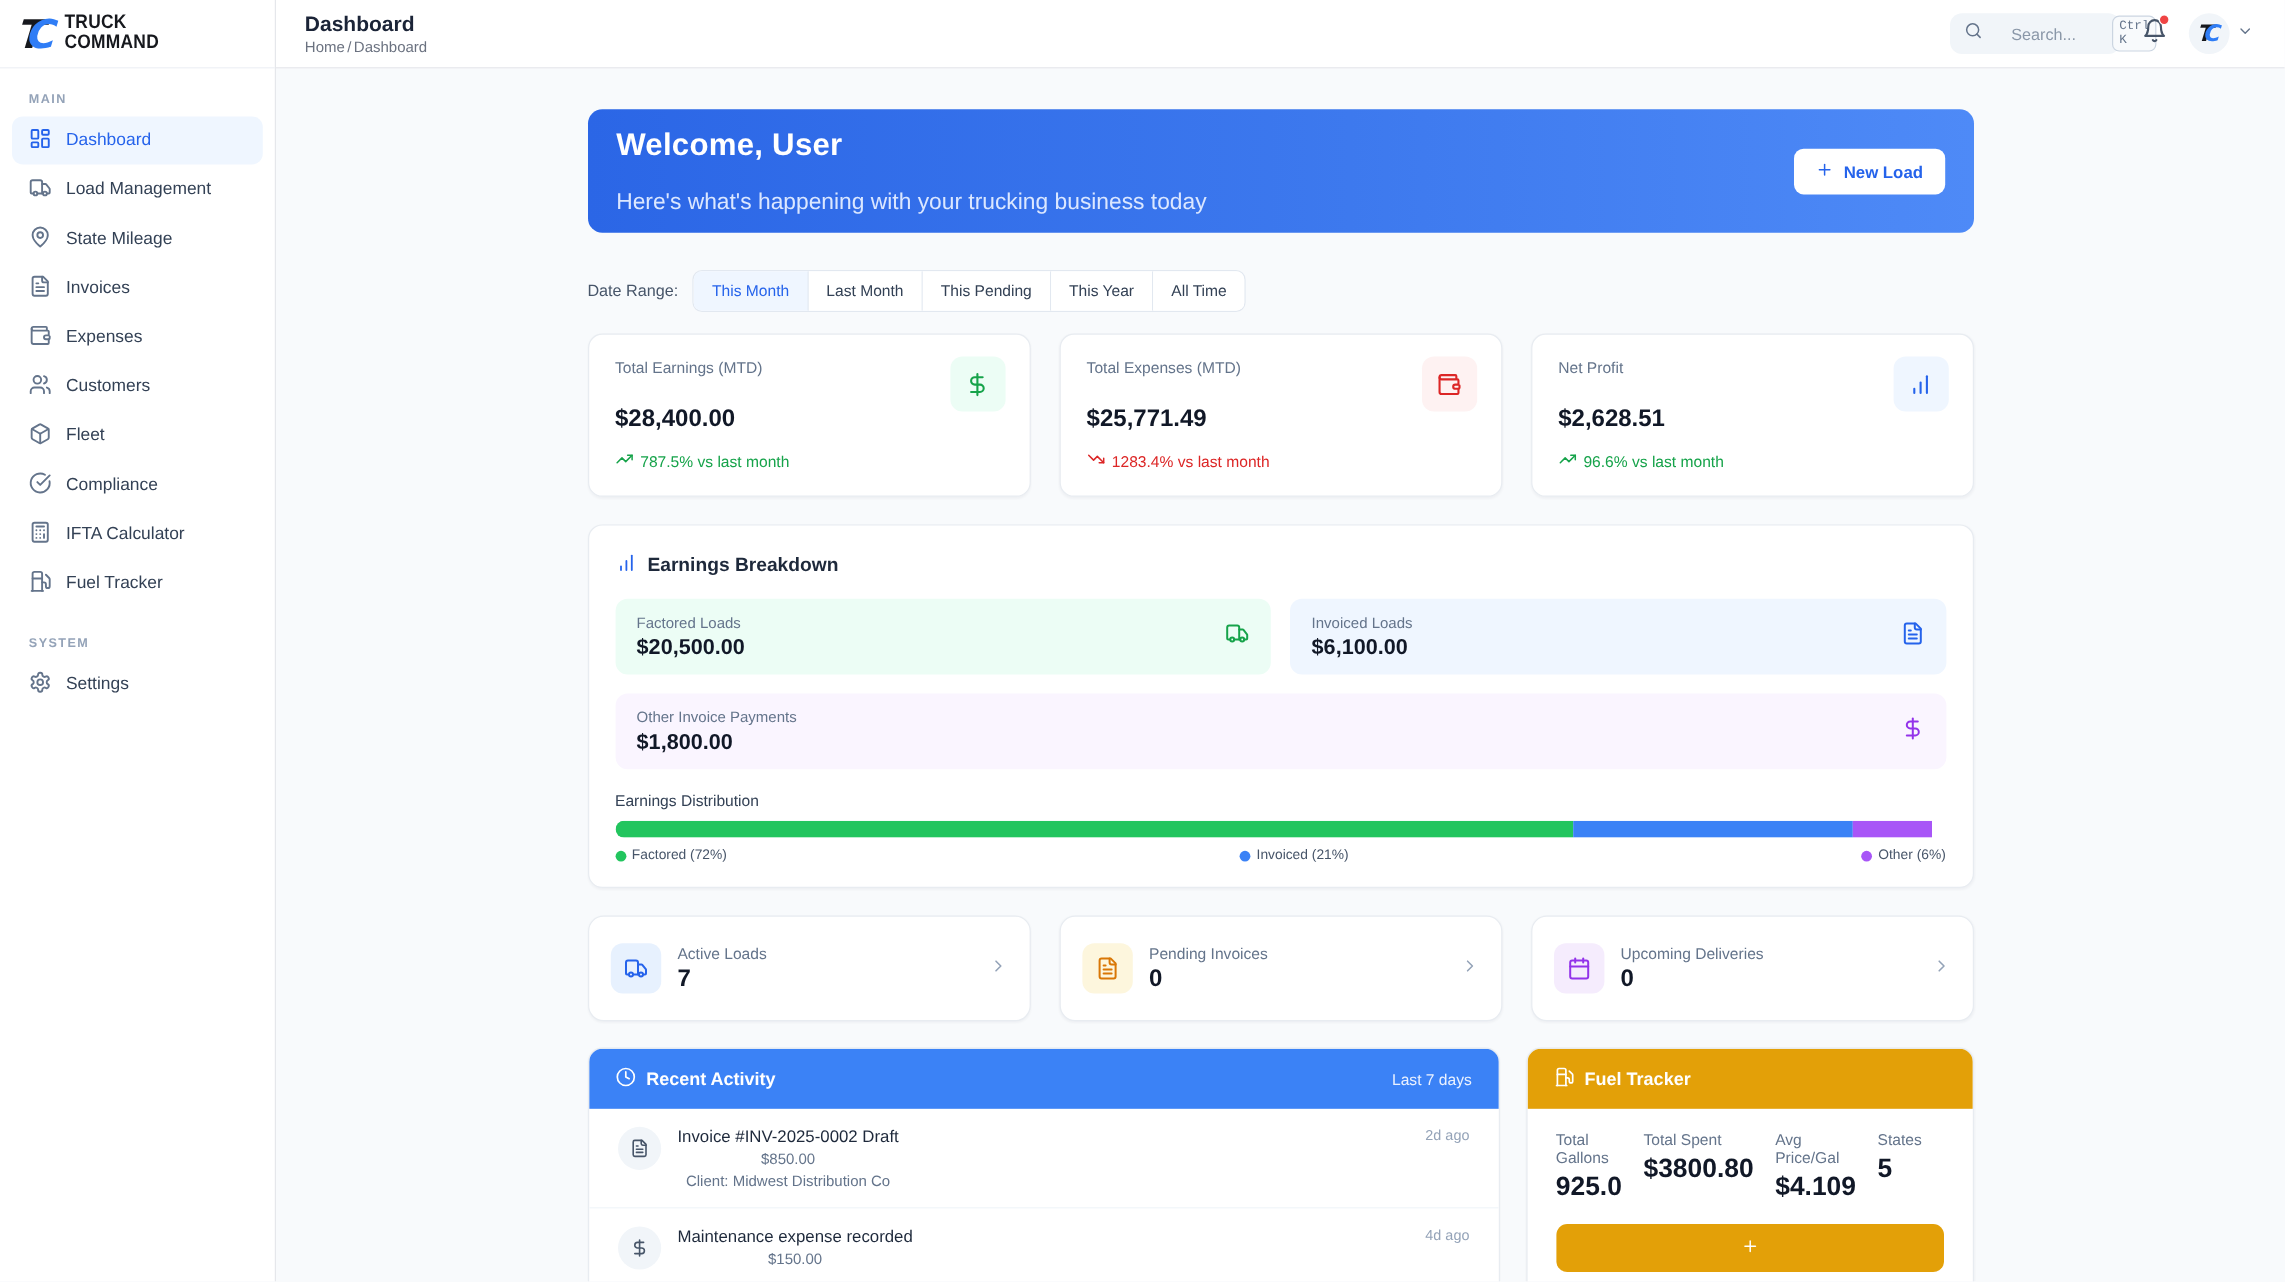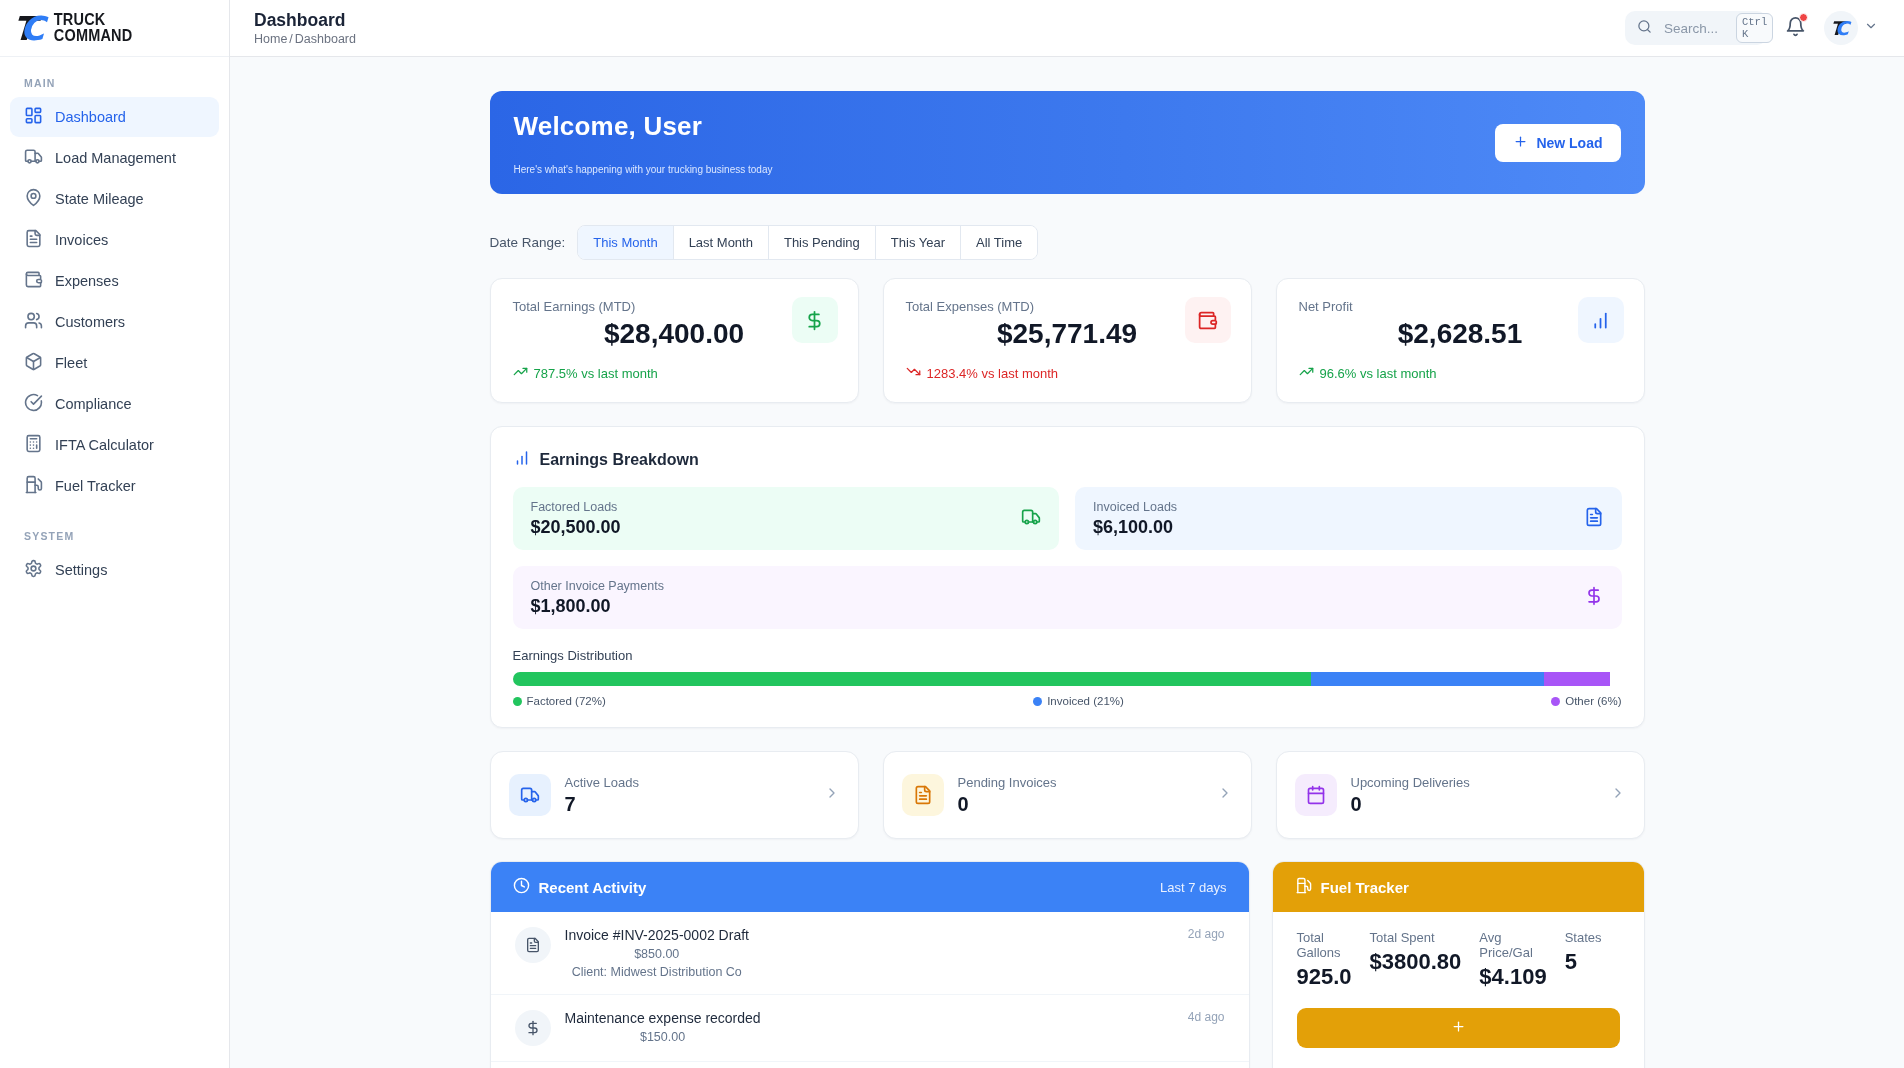--- a/index.html
+++ b/index.html
@@ -19,55 +19,55 @@
   .nav-item svg { width:19px; height:19px; color:#64748b; }
   .nav-item.active { background:#eff6ff; color:#2563eb; }
   .nav-item.active svg { color:#2563eb; }
 
   
   .main { flex:1; display:flex; flex-direction:column; min-width:0; }
   .topbar { height:57px; background:#ffffff; border-bottom:1px solid #e5e7eb; display:flex; align-items:center; justify-content:space-between; padding:0 26px 0 24px; }
   .page-head .page-title { font-size:17.5px; font-weight:700; color:#1b2437; line-height:1.15; }
   .breadcrumb { font-size:12.5px; color:#6b7280; display:flex; gap:2px; margin-top:1px; }
   .topbar-right { display:flex; align-items:center; gap:18px; }
-  .search-pill { display:flex; align-items:center; gap:12px; background:#f1f5f9; border-radius:10px; height:34px; padding:0 8px 0 12px; width:142px; }
+  .search-pill { display:flex; align-items:center; gap:24px; background:#f1f5f9; border-radius:10px; height:34px; padding:0 8px 0 12px; width:142px; }
   .search-pill svg { width:15px; height:15px; color:#64748b; flex:none; }
   .search-pill input { border:none; outline:none; background:transparent; font-size:13.5px; color:#334155; width:60px; font-family:inherit; }
   .search-pill input::placeholder { color:#8a97a8; }
   .kbd { font-family:"Liberation Mono","DejaVu Sans Mono",monospace; font-size:10.5px; color:#64748b; background:#f8fafc; border:1px solid #cbd5e1; border-radius:6px; padding:2px 5px; }
   .bell-wrap { position:relative; display:flex; cursor:pointer; }
   .bell-wrap svg { width:21px; height:21px; color:#475569; }
   .notif-dot { position:absolute; top:-3px; right:-2px; width:9px; height:9px; background:#ef4444; border-radius:50%; border:1.5px solid #ffffff; }
   .avatar-wrap { display:flex; align-items:center; gap:6px; cursor:pointer; }
   .avatar { width:34px; height:34px; border-radius:50%; background:#f1f5f9; display:flex; align-items:center; justify-content:center; overflow:hidden; }
   .avatar .logo-mark { font-size:19px; letter-spacing:-1px; }
   .avatar .logo-mark .lc { margin-left:-7px; }
   .chev svg { width:14px; height:14px; color:#64748b; }
 
   
   .scroll-area { flex:1; overflow:hidden; }
   .content { width:1155px; margin:34px auto 0; }
 
   .banner { height:103px; border-radius:12px; background:linear-gradient(90deg,#2b66e6 0%,#3d79ee 55%,#4e8af7 100%); display:flex; align-items:center; justify-content:space-between; padding:0 24px; color:#fff; }
   .banner-title { font-size:26px; font-weight:700; letter-spacing:.2px; }
-  .banner-sub { font-size:10px; color:#dbe7ff; margin-top:22px; }
+  .banner-sub { font-size:19px; color:#dbe7ff; margin-top:22px; }
   .btn-newload { background:#ffffff; color:#2563eb; border:none; border-radius:8px; height:38px; padding:0 18px; font-size:14px; font-weight:600; display:flex; align-items:center; gap:8px; cursor:pointer; font-family:inherit; }
   .btn-newload svg { width:15px; height:15px; }
 
   .date-row { display:flex; align-items:center; gap:12px; margin-top:31px; }
   .date-label { font-size:13.5px; color:#475569; }
   .segmented { display:flex; background:#ffffff; border:1px solid #e2e8f0; border-radius:8px; overflow:hidden; }
   .seg-btn { font-family:inherit; background:#ffffff; border:none; border-right:1px solid #e2e8f0; padding:9px 15px; font-size:13px; color:#334155; cursor:pointer; }
   .seg-btn:last-child { border-right:none; }
   .seg-btn.active { background:#eff6ff; color:#2563eb; }
 
   .stats-row { display:grid; grid-template-columns:1fr 1fr 1fr; gap:24px; margin-top:18px; }
   .stat-card { background:#fff; border:1px solid #e8ecf1; border-radius:12px; padding:20px 22px; box-shadow:0 1px 2px rgba(16,24,40,.04); position:relative; }
   .stat-label { font-size:13px; color:#64748b; }
-  .stat-value { font-size:28px; font-weight:700; color:#111827; margin-top:4px;text-align:center; }
+  .stat-value { font-size:20px; font-weight:700; color:#111827; margin-top:24px; }
   .stat-trend { display:flex; align-items:center; gap:6px; font-size:13px; margin-top:14px; }
   .stat-trend svg { width:15px; height:15px; }
   .trend-up { color:#16a34a; } .trend-down { color:#dc2626; }
   .stat-icon { position:absolute; top:18px; right:20px; width:46px; height:46px; border-radius:10px; display:flex; align-items:center; justify-content:center; }
   .stat-icon svg { width:21px; height:21px; }
   .ic-green { background:#ecfdf5; color:#16a34a; }
   .ic-red { background:#fef2f2; color:#dc2626; }
   .ic-blue { background:#eff6ff; color:#2563eb; }
 
   .earnings-card { background:#fff; border:1px solid #e8ecf1; border-radius:12px; padding:22px 22px 20px; margin-top:23px; box-shadow:0 1px 2px rgba(16,24,40,.04); }

